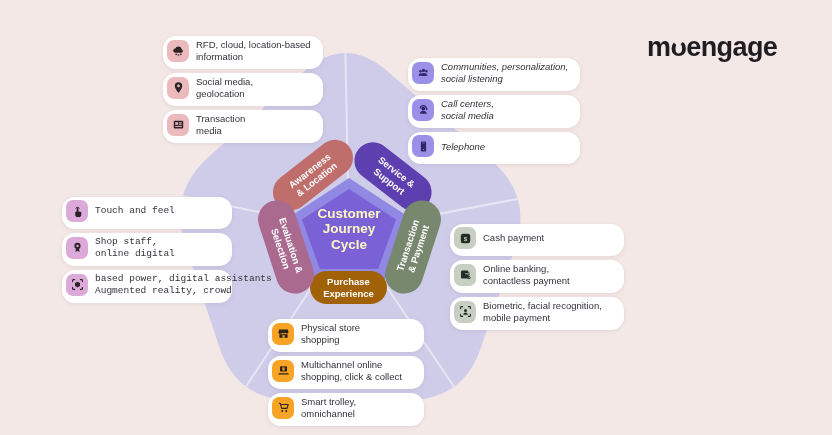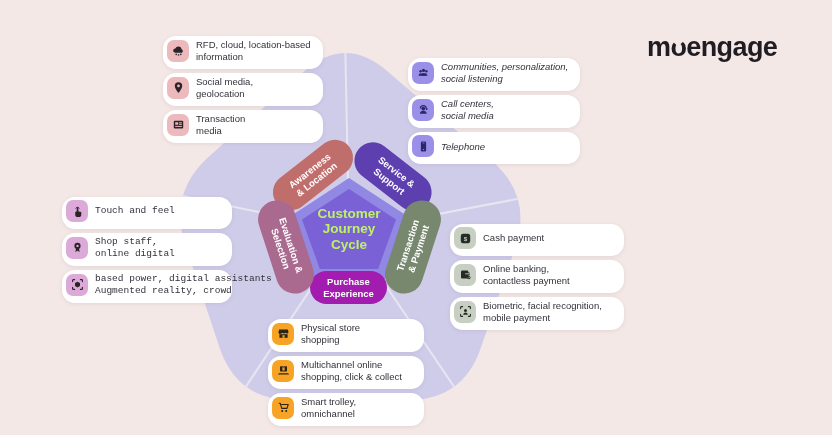--- a/index.html
+++ b/index.html
@@ -11,31 +11,31 @@
   .logo{position:absolute;left:647px;top:34px;z-index:5;font-size:27px;font-weight:800;
         letter-spacing:-0.6px;color:#201d22;line-height:1;}
   .logo .notch{position:absolute;left:27px;top:3px;width:8px;height:8px;background:#f4e8e6;
         transform:rotate(45deg);}
 
   
   .penta{position:absolute;clip-path:polygon(50% 0,100% 38%,81% 100%,19% 100%,0 38%);}
   .penta-ring{left:290px;top:178px;width:118px;height:101px;background:#9188e3;z-index:2;}
   .penta-core{left:302px;top:189px;width:94px;height:80px;background:#7b61d6;z-index:3;
               display:flex;flex-direction:column;align-items:center;justify-content:center;}
-  .penta-core span{display:block;color:#bef264;font-size:13.5px;font-weight:700;line-height:1.16;text-align:center;}
+  .penta-core span{display:block;color:#fef9c3;font-size:13.5px;font-weight:700;line-height:1.16;text-align:center;}
 
   
   .pill{position:absolute;z-index:4;border-radius:999px;display:flex;flex-direction:column;
         align-items:center;justify-content:center;color:#fff;font-size:9.5px;font-weight:700;
         line-height:1.18;text-align:center;}
   .pill span{display:block;}
   .pill-awareness{left:267px;top:157px;width:92px;height:36px;background:#c06e6c;transform:rotate(-38deg);}
   .pill-service{left:349px;top:158px;width:88px;height:37px;background:#5d3fb0;transform:rotate(38deg);}
   .pill-transaction{left:365px;top:228px;width:96px;height:38px;background:#77886f;transform:rotate(-72deg);}
-  .pill-purchase{left:310px;top:271px;width:77px;height:33px;background:#a21caf;}
+  .pill-purchase{left:310px;top:271px;width:77px;height:33px;background:#a16207;}
   .pill-evaluation{left:238px;top:228px;width:96px;height:38px;background:#aa6a90;transform:rotate(72deg);}
 
   
   .group{position:absolute;z-index:6;display:flex;flex-direction:column;gap:4px;}
   .card{display:flex;align-items:center;gap:7px;background:#ffffff;border-radius:13px;
         padding:3px 8px 7px 4px;min-height:27px;box-sizing:border-box;
         box-shadow:0 1px 4px rgba(96,72,96,.12);}
   .chip{width:22px;height:22px;border-radius:7px;flex:0 0 22px;display:flex;
         align-items:center;justify-content:center;}
   .chip svg{display:block;}

